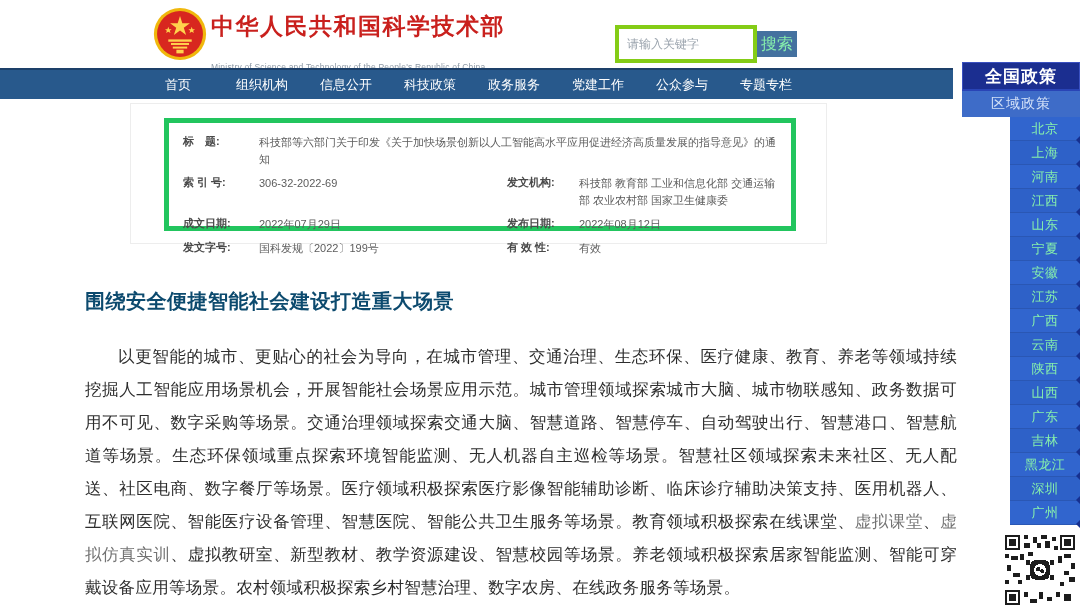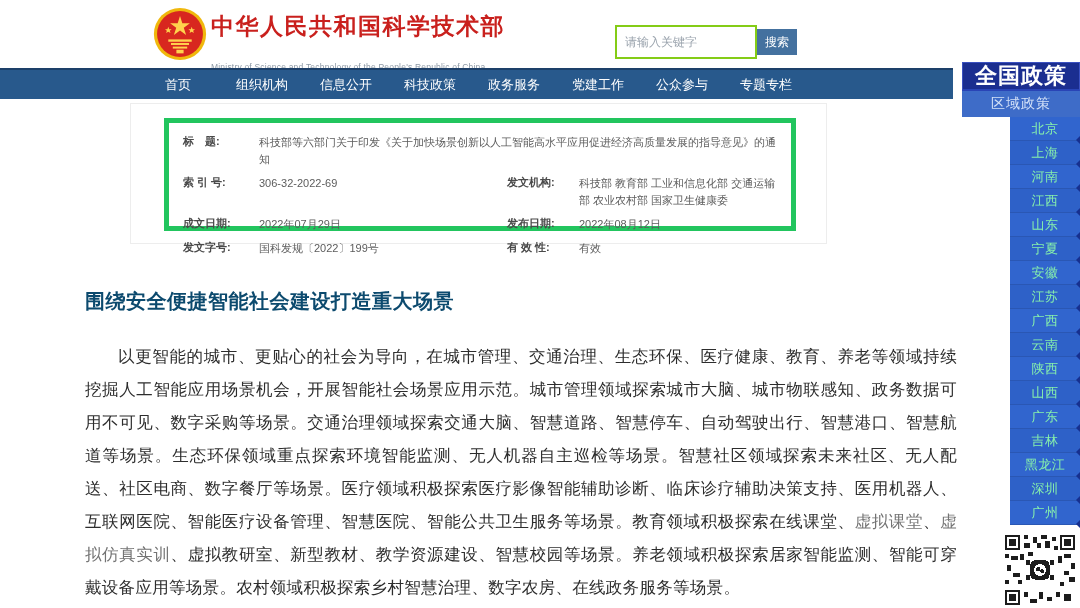--- a/index.html
+++ b/index.html
@@ -7,31 +7,31 @@
   body{width:1080px;height:608px;font-family:"Liberation Sans","DejaVu Sans",sans-serif;overflow:hidden}
   .page{position:relative;width:1080px;height:608px;background:#fff;overflow:hidden}
 
   
   .header{position:absolute;top:0;left:0;width:1080px;height:68px;background:#fff}
   .logo{position:absolute;left:153px;top:7px;width:54px;height:54px;cursor:pointer}
   .title-block{position:absolute;left:211px;top:13px}
   .site-title{color:#c9201d;font-size:23px;font-weight:bold;letter-spacing:1.5px;line-height:1.2}
   .site-subtitle{color:#8d99a6;font-size:8.5px;margin-top:21px;letter-spacing:.2px}
   .search{position:absolute;left:615px;top:25px;display:flex;align-items:center}
-  .search input{width:142px;height:26px;border:2px solid #84cc16;font-size:12px;padding:15px 8px;color:#333;outline:none;font-family:inherit}
+  .search input{width:142px;height:26px;border:4px solid #84cc16;font-size:12px;padding:15px 8px;color:#333;outline:none;font-family:inherit}
   .search input::placeholder{color:#9aa3ad}
-  .search button{width:40px;height:26px;background:#44719f;color:#ffffff;border:none;font-size:12px;cursor:pointer;font-family:inherit}
+  .search button{width:40px;height:26px;background:#44719f;color:#86efac;border:none;font-size:16px;cursor:pointer;font-family:inherit}
 
   
   .nav{position:absolute;top:68px;left:0;width:953px;height:31px;background:#28598c;border-top:2px solid #1d4069;display:flex;align-items:center;padding-left:136px}
   .nav-item{width:84px;text-align:center;color:#fff;font-size:13px;cursor:pointer;line-height:29px}
 
   
   .policy-panel{position:absolute;top:62px;right:0;width:118px}
-  .tab-national{height:29px;background:#1b2e90;color:#fff;font-size:22px;font-weight:bold;display:flex;align-items:center;justify-content:center;border:1px solid #3h;border:1px solid #3a50c0;border-bottom:2px solid #2944b6;cursor:pointer;letter-spacing:1px}
+  .tab-national{height:29px;background:#1b2e90;color:#fff;font-size:17px;font-weight:bold;display:flex;align-items:center;justify-content:center;border:1px solid #3h;border:1px solid #3a50c0;border-bottom:2px solid #2944b6;cursor:pointer;letter-spacing:1px}
   .tab-regional{height:26px;background:#3e6cc8;color:#d3e1f8;font-size:14px;display:flex;align-items:center;justify-content:center;cursor:pointer;letter-spacing:1px}
   .region-list{margin-left:48px;width:70px}
   .region-item{height:24px;background:#3165ce;color:#86efac;font-size:13px;display:flex;align-items:center;justify-content:center;border-bottom:1px solid #2a57b4;cursor:pointer;position:relative;letter-spacing:.5px}
   .region-item:nth-child(even){background:#2e61c8}
   .region-item::after{content:"";position:absolute;right:0;bottom:-4px;border-top:4px solid transparent;border-bottom:4px solid transparent;border-right:4px solid #17308f;z-index:2}
   .qr{position:absolute;right:5px;top:535px;width:70px;height:70px;background:#fff}
 
   
   .meta-outer{position:absolute;left:130px;top:103px;width:697px;height:141px;border:1px solid #ededed;background:#fff}
   .meta-inner{position:absolute;left:33px;top:14px;width:632px;height:113px;border:5px solid #22c55e;padding:11px 14px;display:grid;grid-template-columns:76px 248px 72px 1fr;grid-row-gap:7px;font-size:11px;color:#666;align-content:start}

